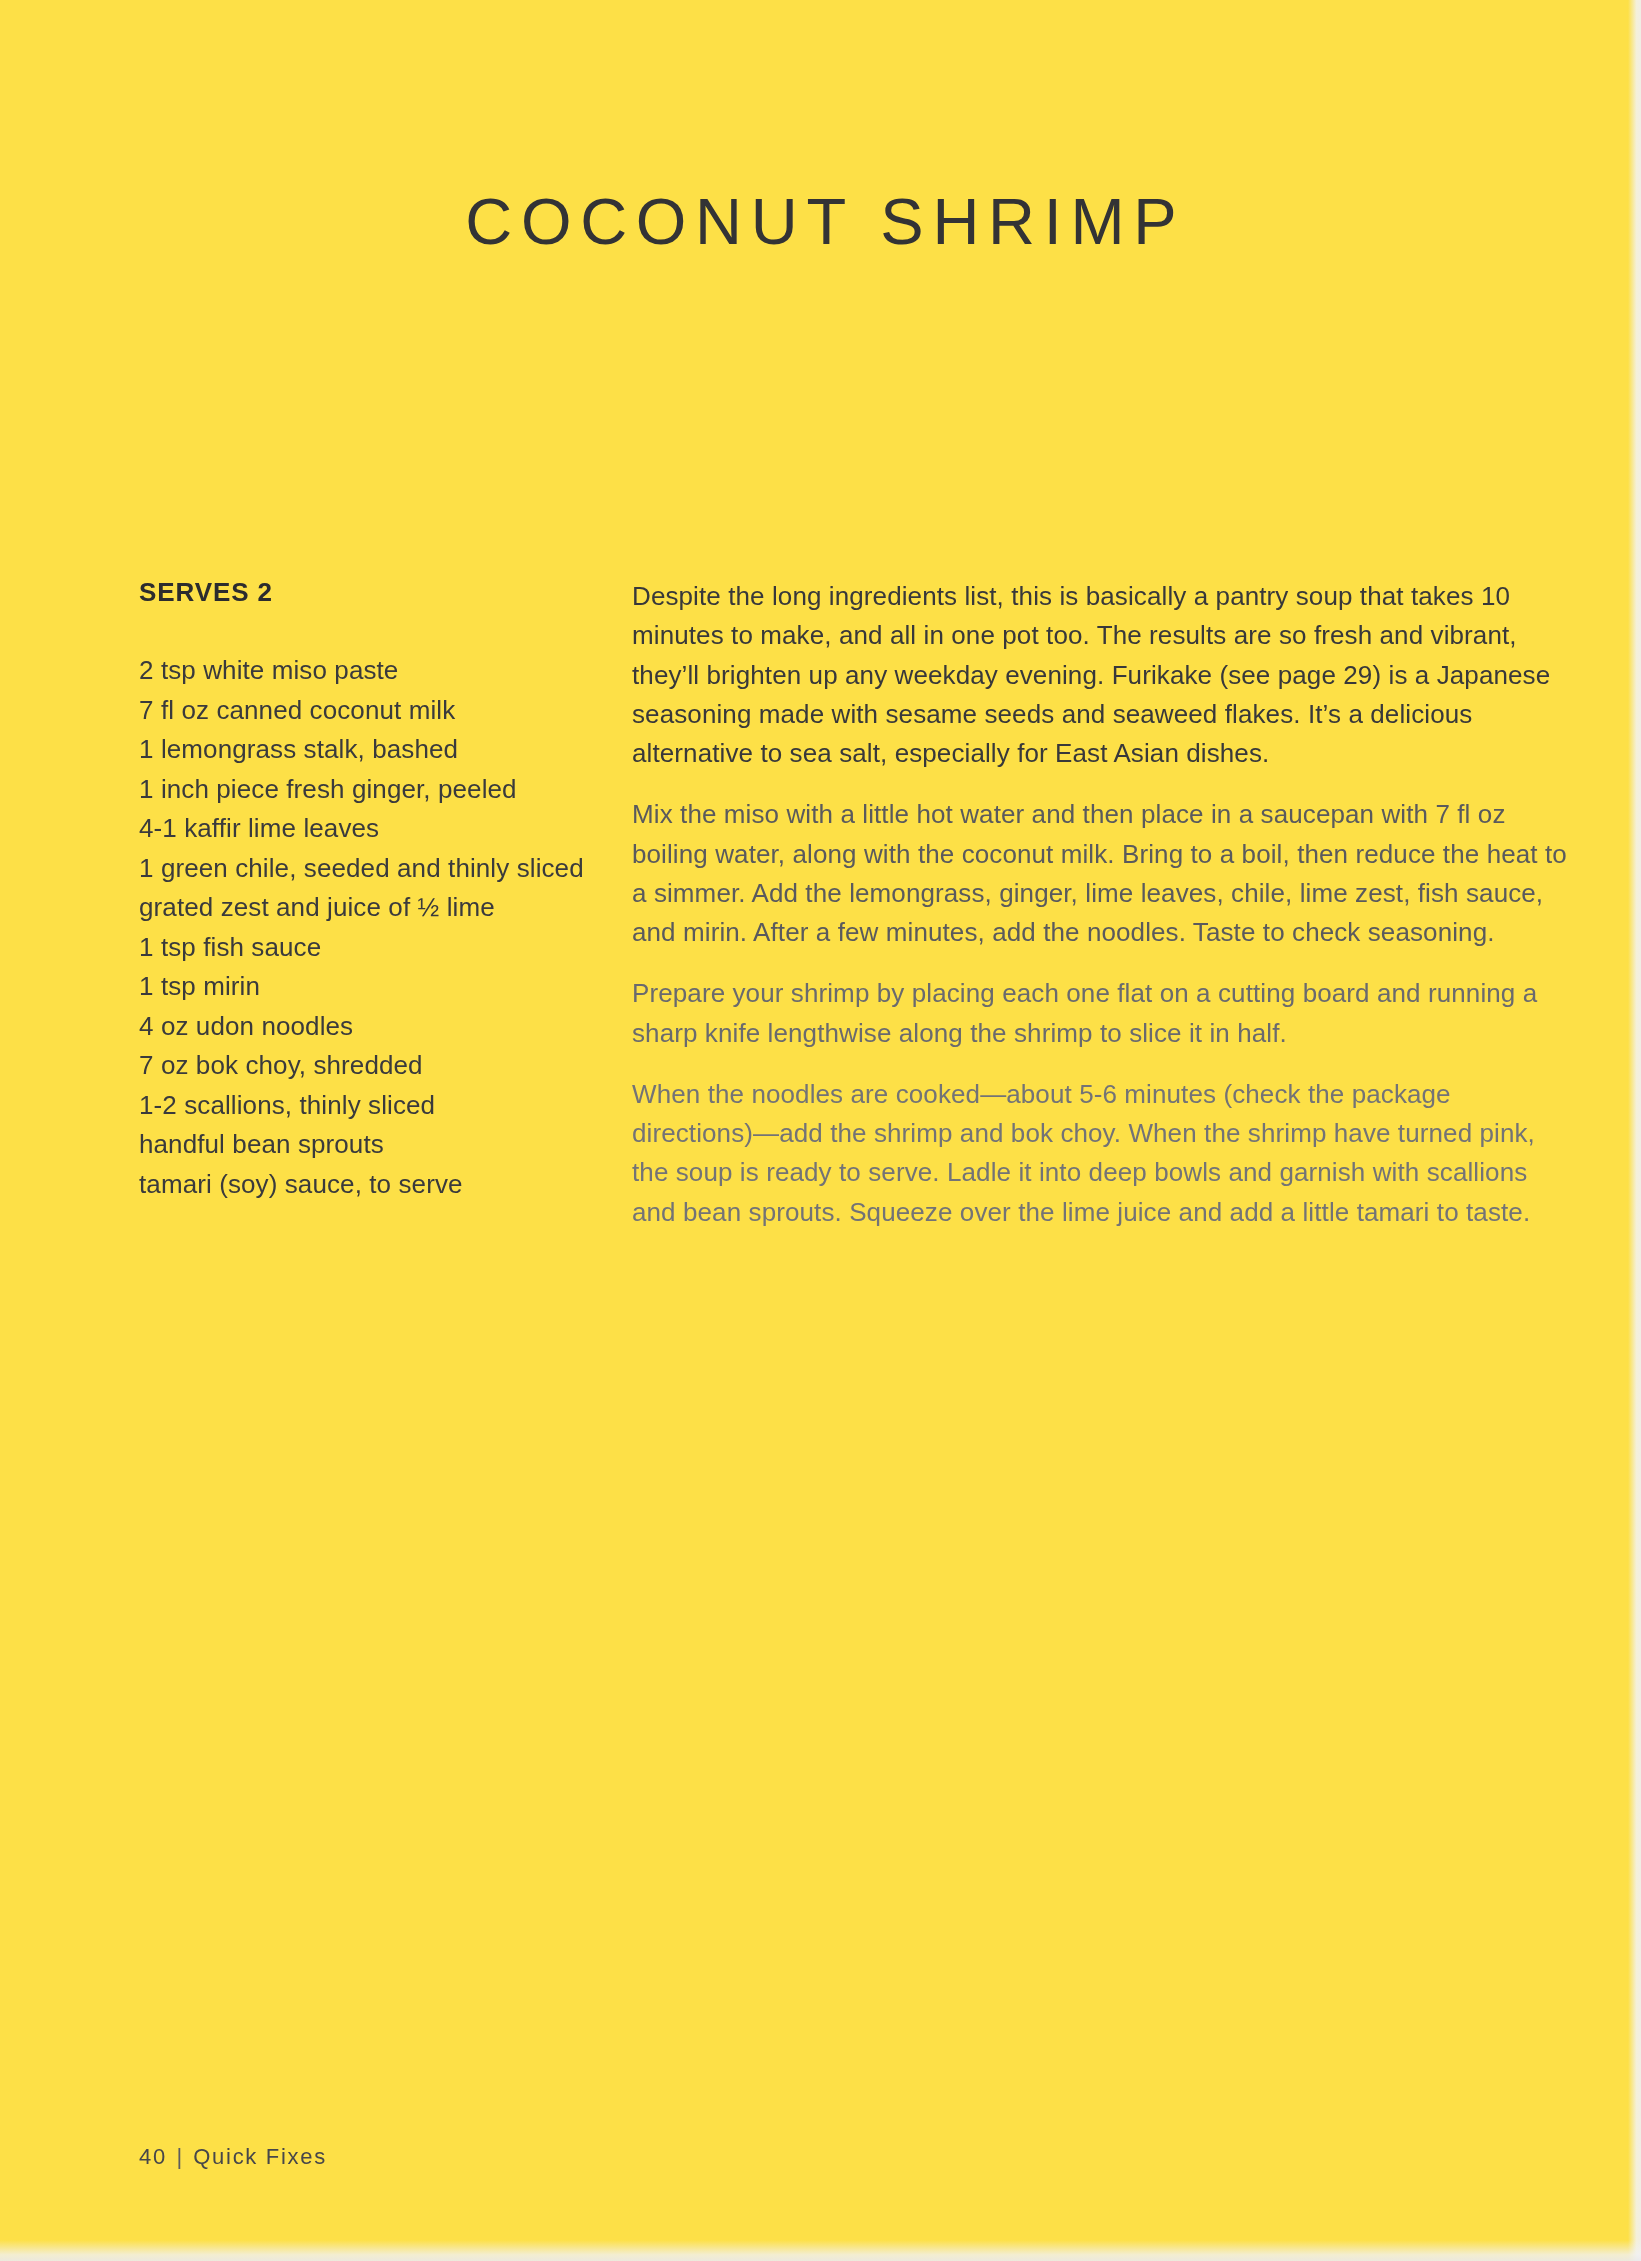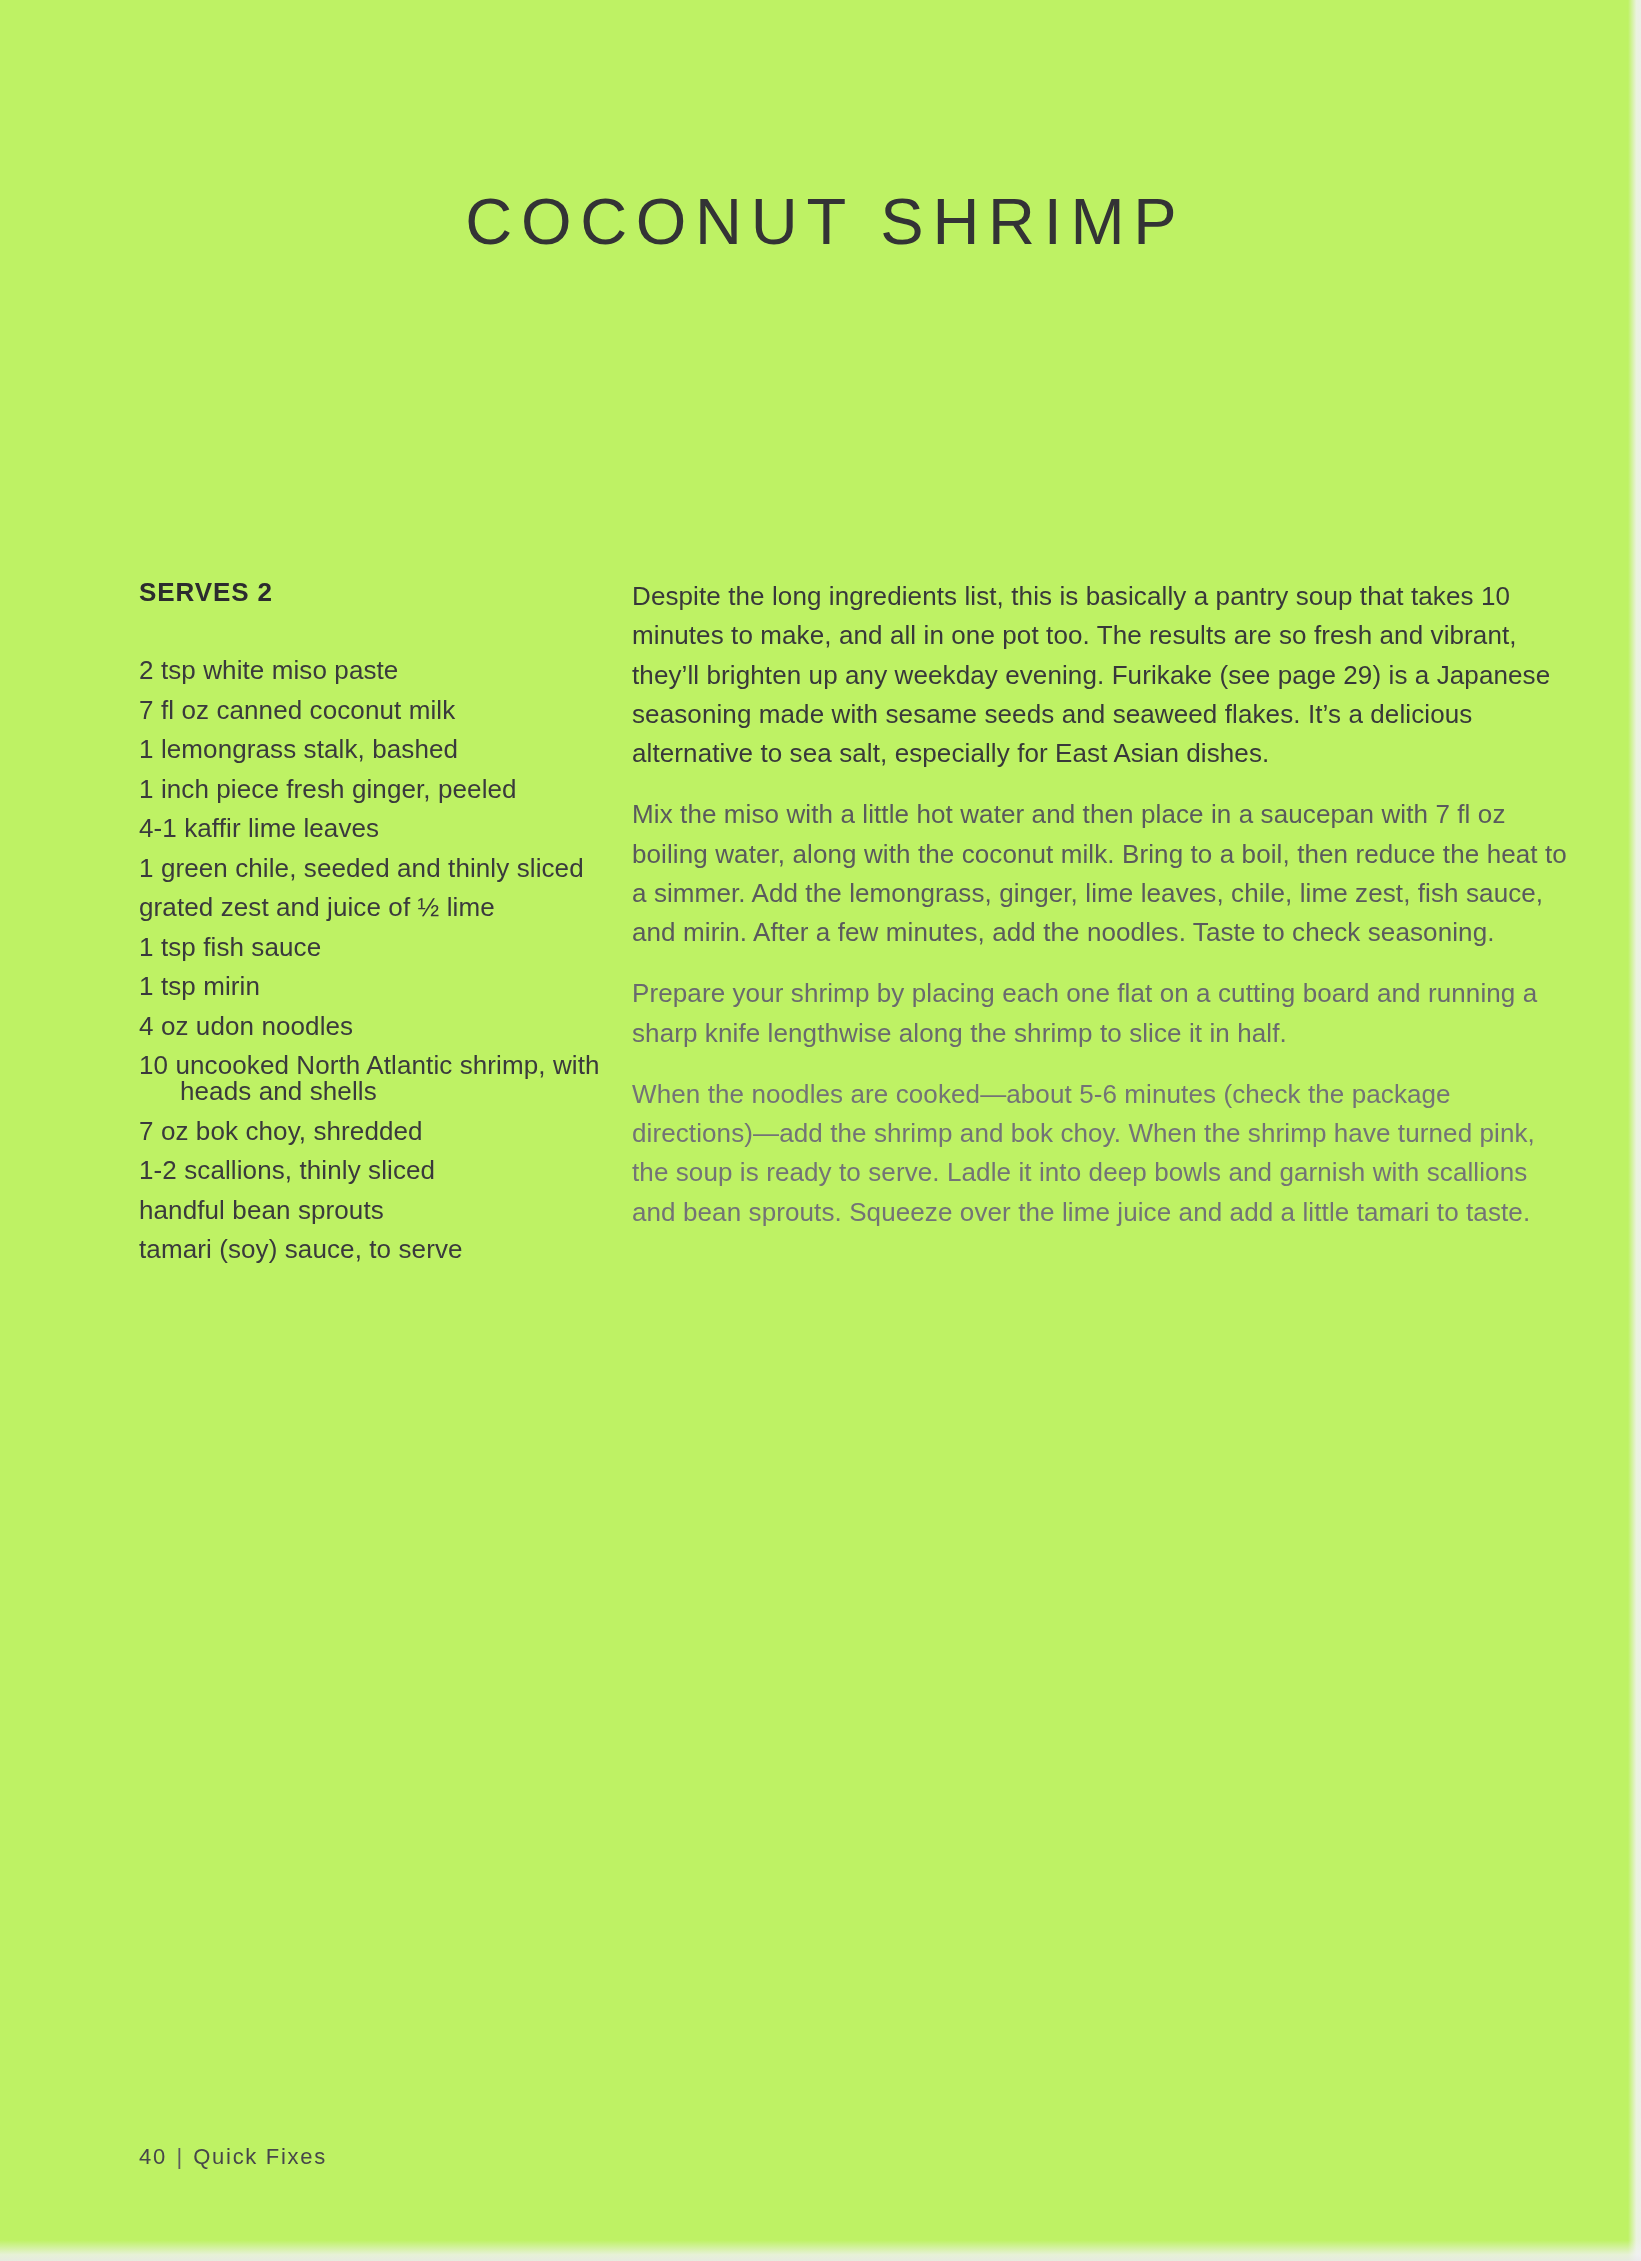--- a/index.html
+++ b/index.html
@@ -6,21 +6,21 @@
   html, body {
     margin: 0;
     padding: 0;
     background: #ffffff;
   }
 
   .page {
     position: relative;
     width: 1642px;
     height: 2261px;
-    background: #bef264;
+    background: #fde047;
     overflow: hidden;
     font-family: "Liberation Sans", sans-serif;
     -webkit-font-smoothing: antialiased;
   }
 
   
   .scan-edge-right {
     position: absolute;
     top: 0;
     right: 0;
@@ -153,21 +153,20 @@
         <li class="ingredient">2 tsp white miso paste</li>
         <li class="ingredient">7 fl oz canned coconut milk</li>
         <li class="ingredient">1 lemongrass stalk, bashed</li>
         <li class="ingredient">1 inch piece fresh ginger, peeled</li>
         <li class="ingredient">4-1 kaffir lime leaves</li>
         <li class="ingredient">1 green chile, seeded and thinly sliced</li>
         <li class="ingredient">grated zest and juice of ½ lime</li>
         <li class="ingredient">1 tsp fish sauce</li>
         <li class="ingredient">1 tsp mirin</li>
         <li class="ingredient">4 oz udon noodles</li>
-        <li class="ingredient">10 uncooked North Atlantic shrimp, with heads and shells</li>
         <li class="ingredient">7 oz bok choy, shredded</li>
         <li class="ingredient">1-2 scallions, thinly sliced</li>
         <li class="ingredient">handful bean sprouts</li>
         <li class="ingredient">tamari (soy) sauce, to serve</li>
       </ul>
     </div>
 
     <div class="col-right">
       <p class="body-par tone-dark">Despite the long ingredients list, this is basically a pantry soup that takes 10 minutes to make, and all in one pot too. The results are so fresh and vibrant, they’ll brighten up any weekday evening. Furikake (see page 29) is a Japanese seasoning made with sesame seeds and seaweed flakes. It’s a delicious alternative to sea salt, especially for East Asian dishes.</p>
       <p class="body-par tone-mid">Mix the miso with a little hot water and then place in a saucepan with 7 fl oz boiling water, along with the coconut milk. Bring to a boil, then reduce the heat to a simmer. Add the lemongrass, ginger, lime leaves, chile, lime zest, fish sauce, and mirin. After a few minutes, add the noodles. Taste to check seasoning.</p>

